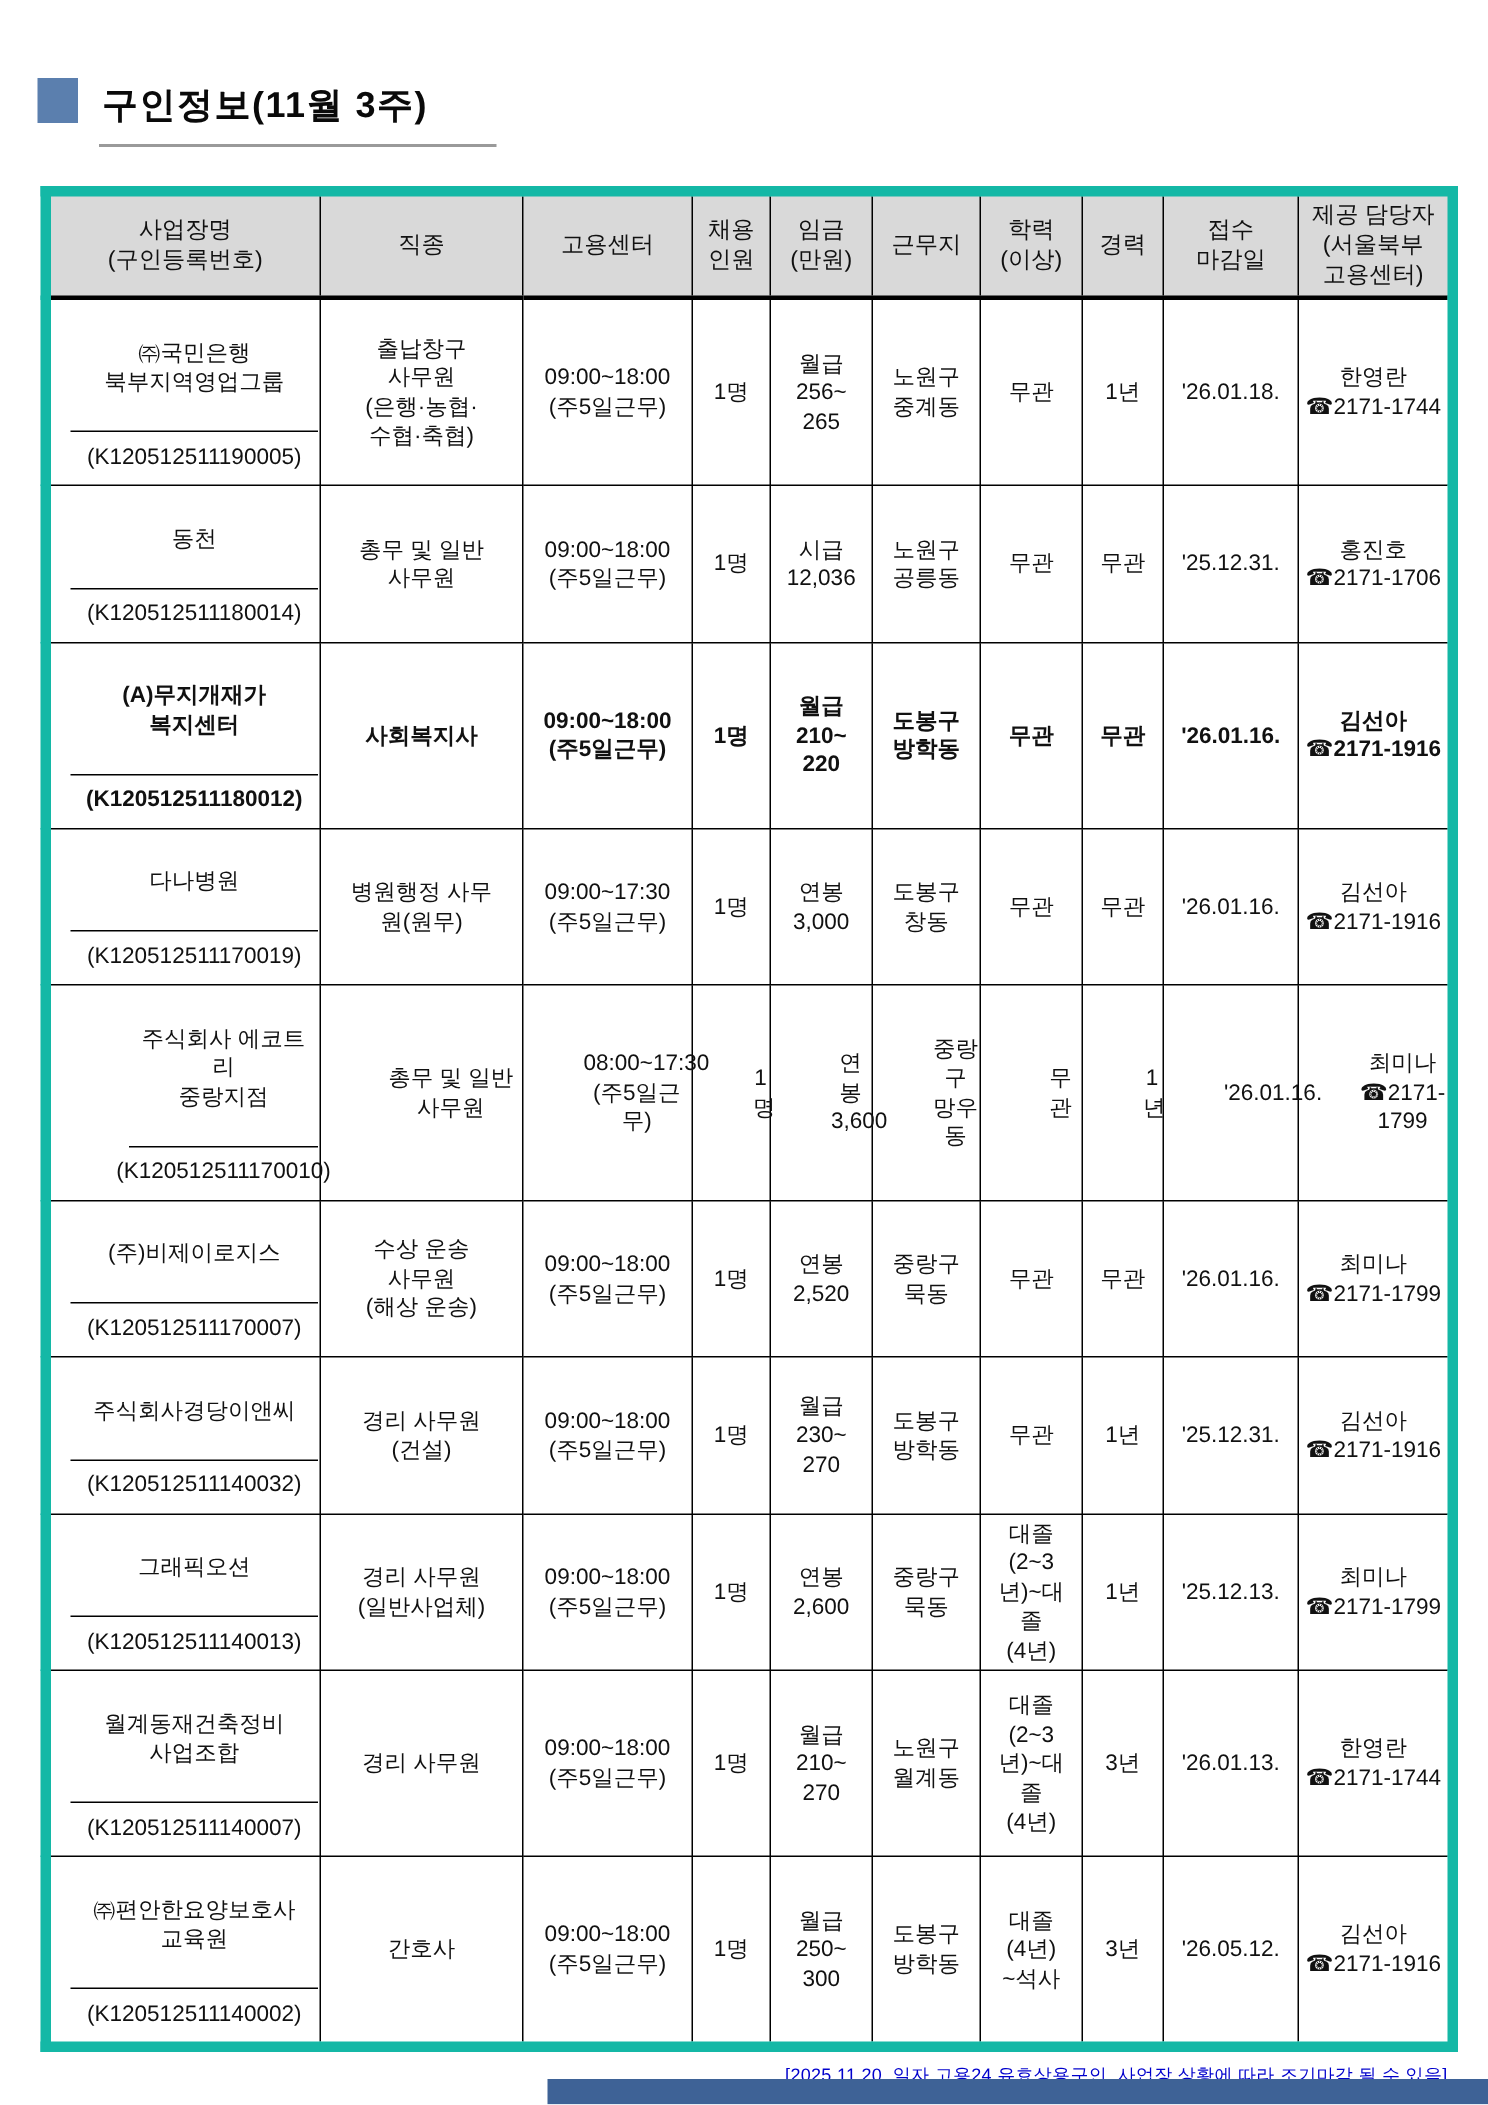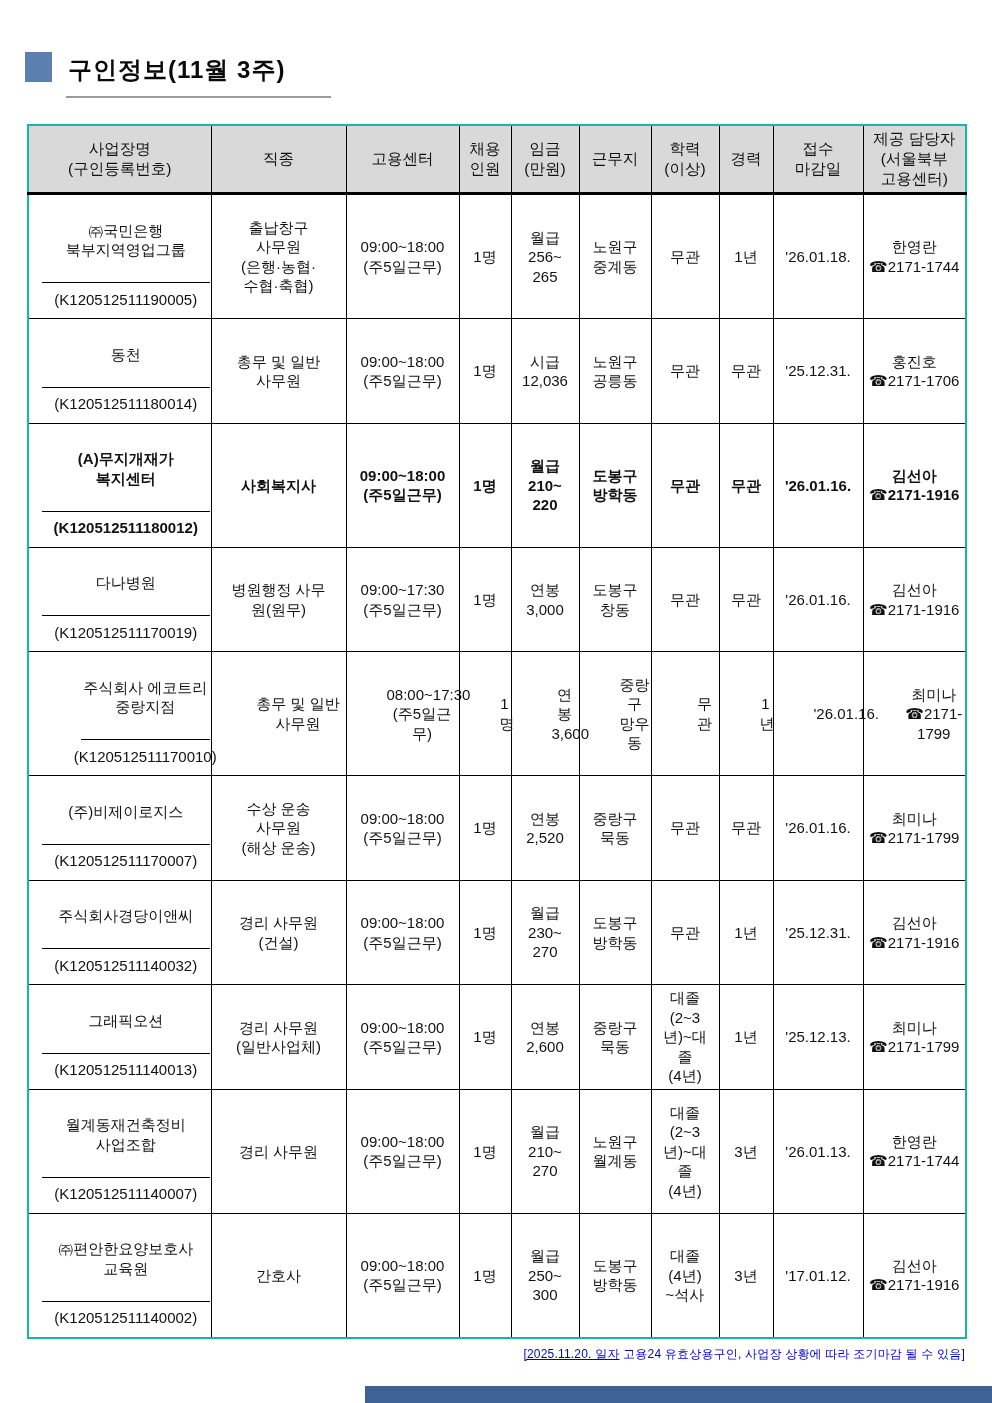--- a/index.html
+++ b/index.html
@@ -16,21 +16,21 @@
   .page{position:relative;width:992px;height:1403px;background:#fff;overflow:hidden;}
 
   
   .title-row{display:flex;align-items:flex-start;padding:52px 0 0 25px;}
   .title-square{width:27px;height:30px;background:var(--title-square);margin-right:14px;flex:0 0 auto;}
   .page-title{font-size:24px;font-weight:bold;letter-spacing:1px;color:#0a0a0a;
     border-bottom:2px solid #9a9a9a;padding:2px 46px 10px 2px;display:inline-block;}
 
   
   table.jobs{border-collapse:collapse;margin:26px auto 0 27px;table-layout:fixed;width:938px;
-    border:2px solid #14b8a6;}
+    border:7px solid #14b8a6;}
   table.jobs th,table.jobs td{border:1px solid #000;text-align:center;vertical-align:middle;
     white-space:pre-line;font-size:15px;line-height:1.3;padding:3px 1px;font-weight:normal;}
   table.jobs thead th{background:var(--header-bg);height:68px;font-size:15.5px;border-bottom:3px solid #000;}
   td.c-company{padding:0;}
   .company-inner{height:100%;display:flex;flex-direction:column;margin-left:12px;}
   .co-name{flex:1;display:flex;align-items:center;justify-content:center;white-space:pre-line;padding:3px 1px;}
   .co-reg{border-top:1px solid #000;display:flex;align-items:center;justify-content:center;
     min-height:33px;white-space:pre-line;padding:3px 1px;}
   tbody tr:nth-child(1) td{height:79px;}
   tbody tr:nth-child(2) td{height:66px;}
@@ -329,21 +329,21 @@
       <td>1명</td>
       <td>월급
 250~
 300</td>
       <td>도봉구
 방학동</td>
       <td>대졸
 (4년)
 ~석사</td>
       <td>3년</td>
-      <td>'17.01.12.</td>
+      <td>'26.05.12.</td>
       <td>김선아
 ☎2171-1916</td>
     </tr>
       </tbody>
   </table>
 
   <div class="source-note"><span class="u">[2025.11.20. 일자</span><span> 고용24 유효상용구인, 사업장 상황에 따라 조기마감 될 수 있음]</span></div>
 
   <div class="notes">
     <p class="note">

